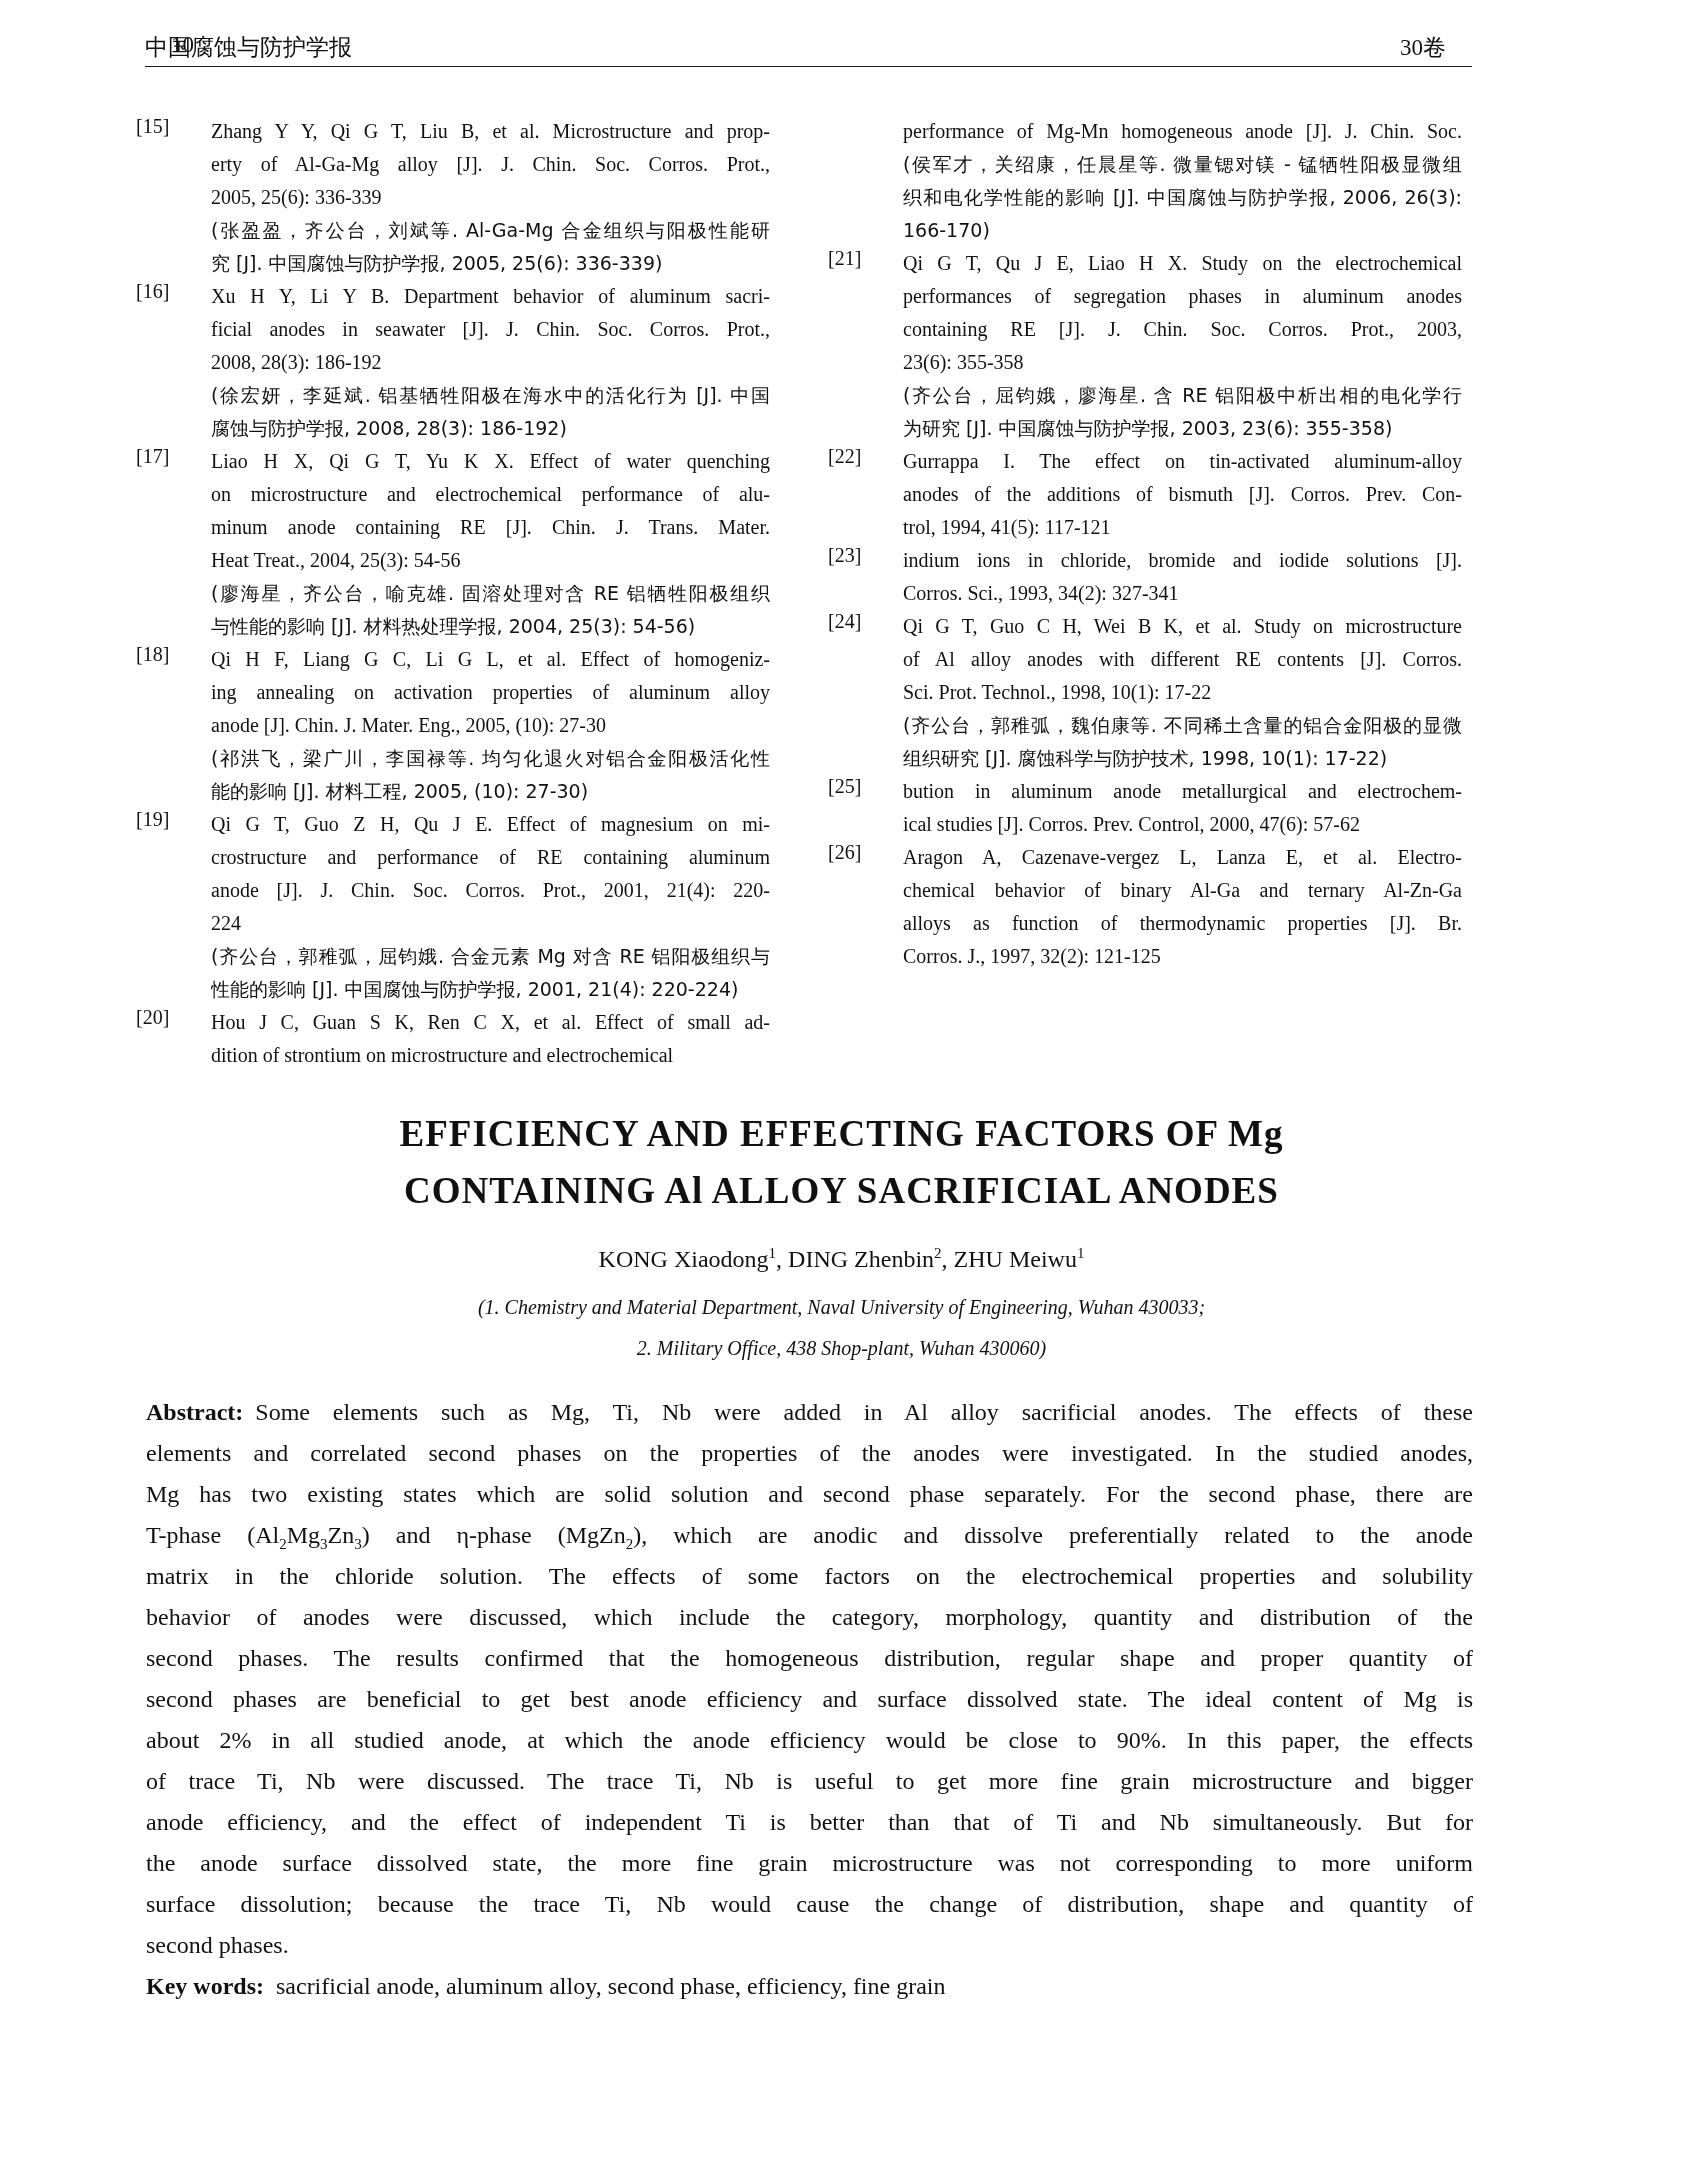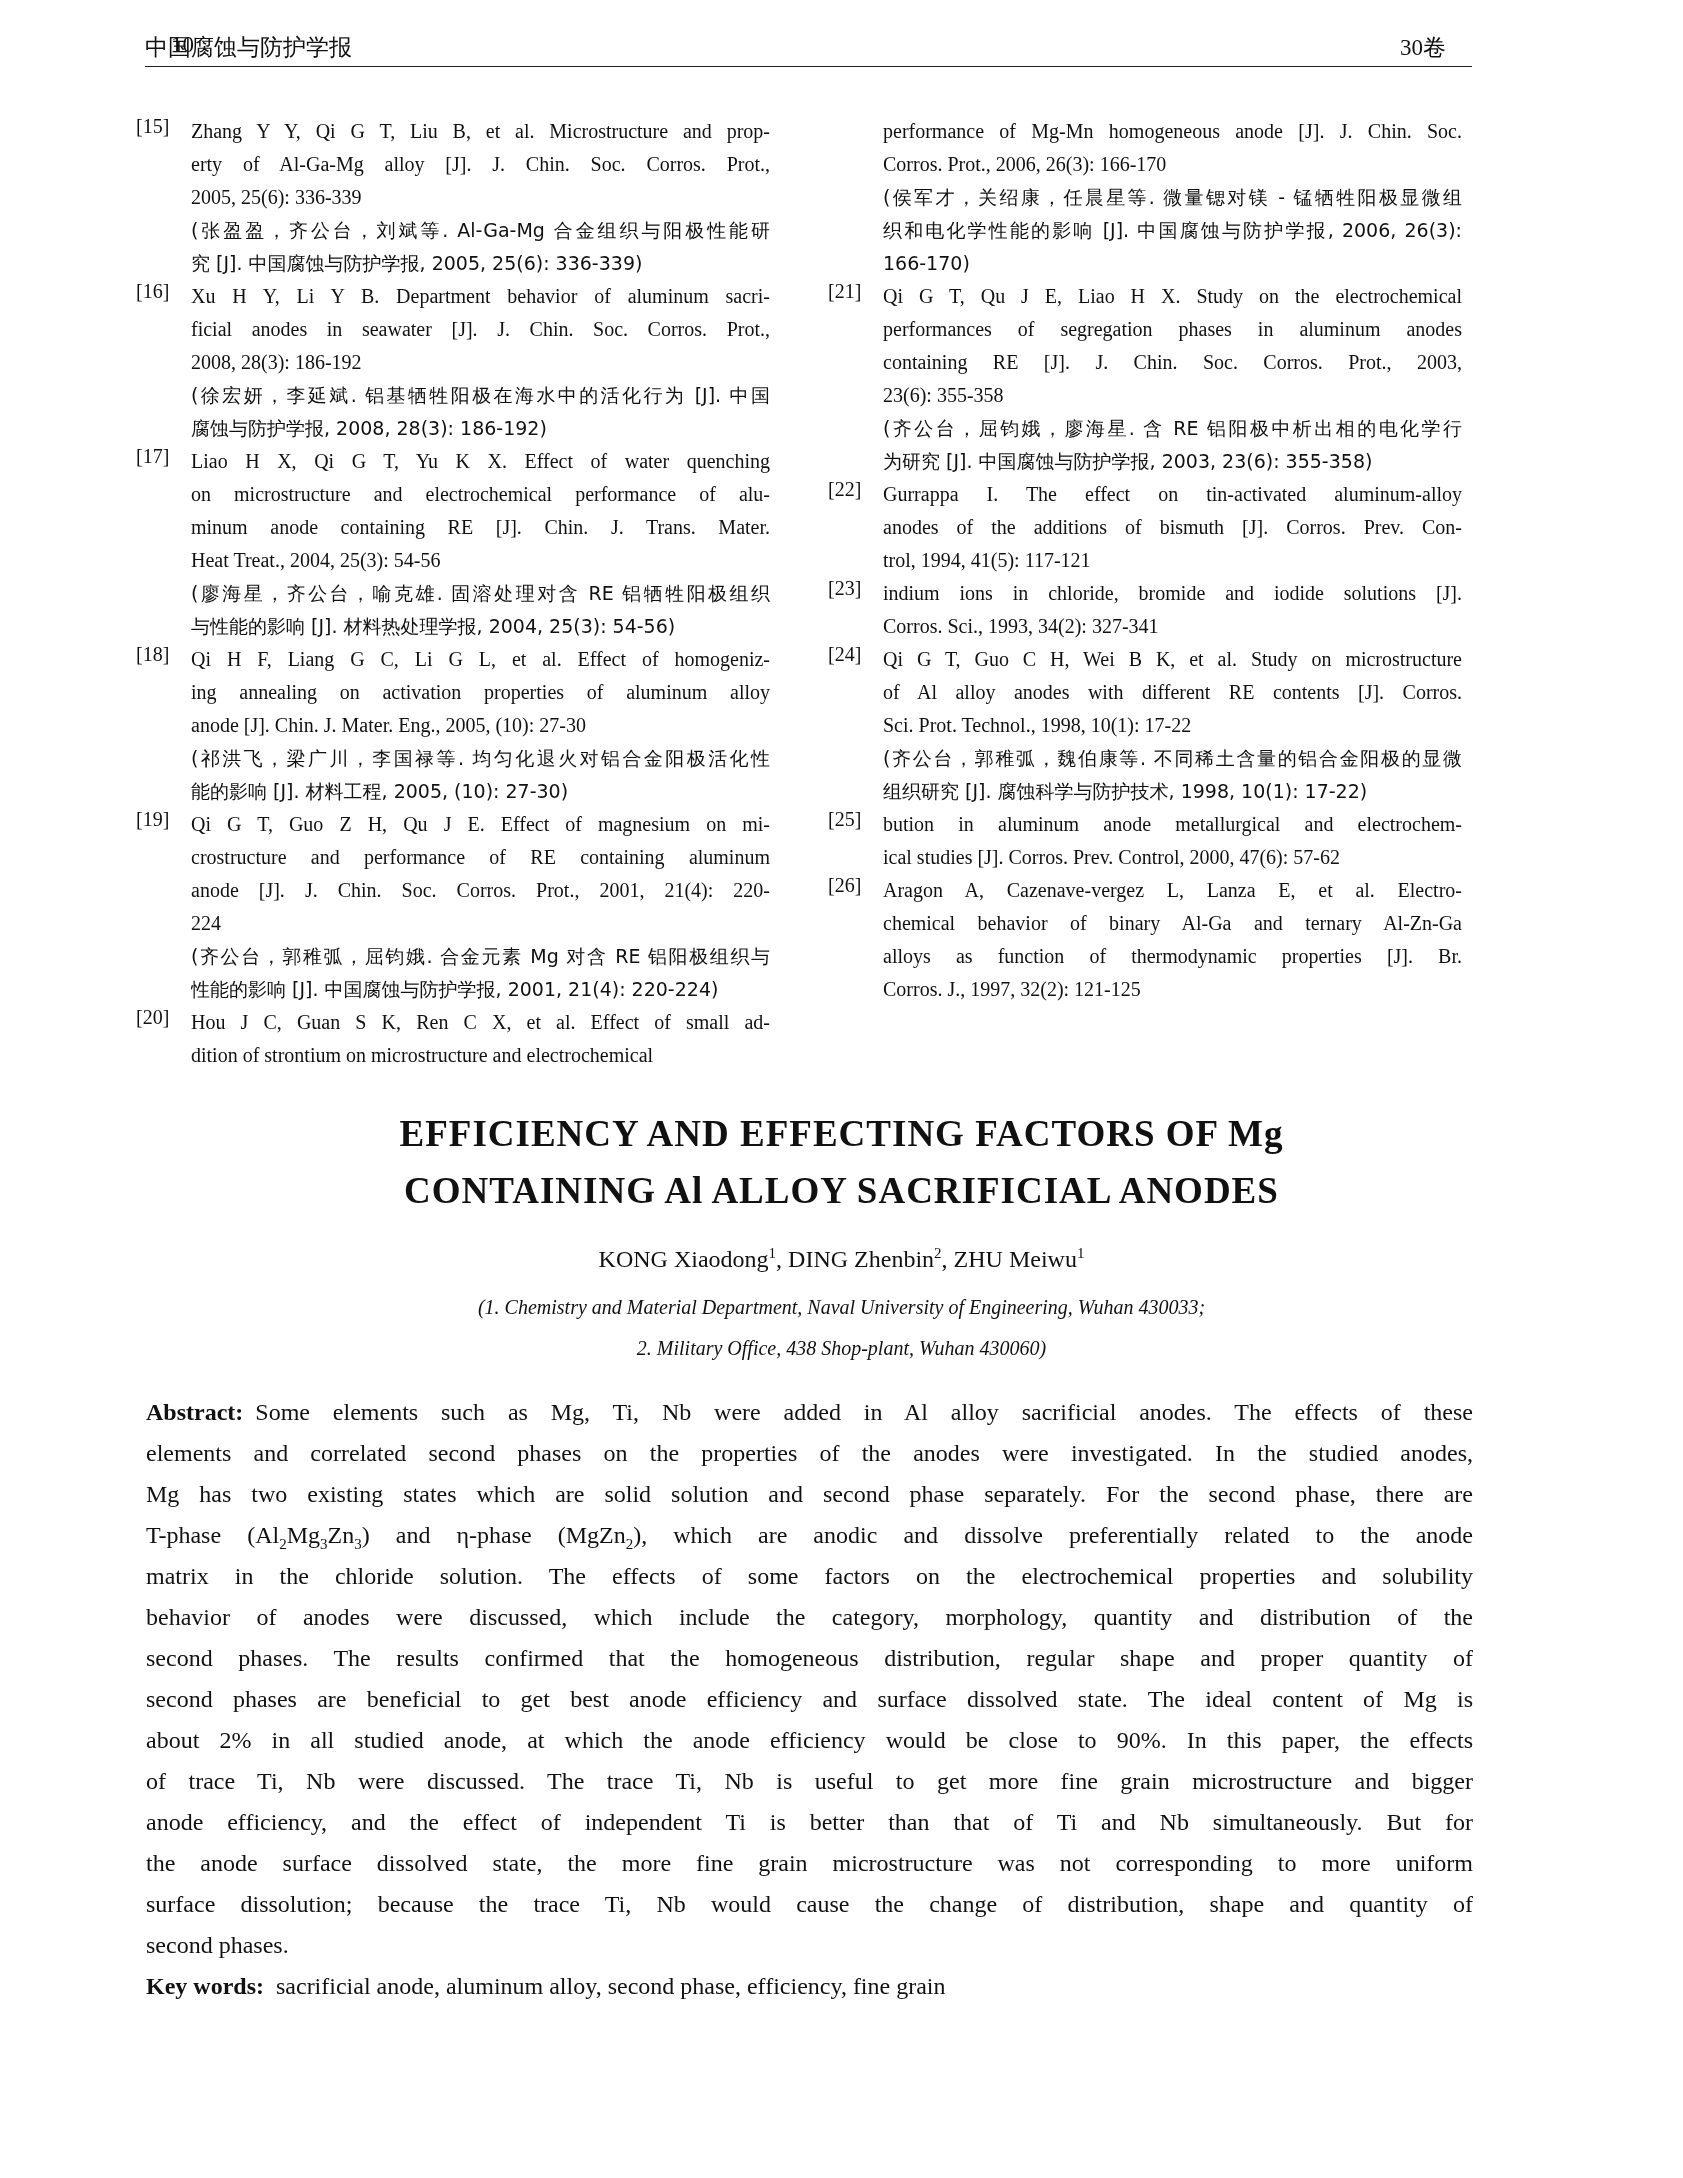--- a/index.html
+++ b/index.html
@@ -14,21 +14,21 @@
   .header span { position: absolute; top: 0; font-size: 23px; font-family: "Liberation Serif", serif; }
   .hdr-page { left: 26px; }
   .hdr-journal { left: 0; right: 0; text-align: left; }
   .hdr-vol { right: 26px; }
 
   .col { position: absolute; top: 115px; width: 634px; font-family: "Liberation Serif", serif; font-size: 20px; }
   .col-left { left: 136px; }
   .col-right { left: 828px; }
   .ref { position: relative; padding-left: 55px; }
   .ref-num { position: absolute; left: 0; top: 0; }
-  .ref-line { height: 33px; line-height: 33px; white-space: nowrap; text-align: justify; text-align-last: justify; overflow: hidden; }
+  .ref-line { height: 33px; line-height: 33px; white-space: nowrap; text-align: justify; text-align-last: justify; overflow: hidden; margin-left: 20px; }
   .ref-line.last { text-align-last: left; }
   .ref-line.cn { font-family: "DejaVu Sans", sans-serif; font-size: 19px; }
 
   .title-block { position: absolute; left: 0; width: 1683px; text-align: center; font-family: "Liberation Serif", serif; }
   .paper-title { top: 1105px; font-weight: bold; font-size: 37px; line-height: 57px; letter-spacing: 1px; }
   .authors { top: 1245px; font-size: 24px; }
   .authors sup { font-size: 15px; }
   .affil { font-style: italic; font-size: 20px; line-height: 41px; }
   .affil1 { top: 1287px; }
   .affil2 { top: 1328px; }
@@ -93,21 +93,20 @@
     </div>
     <div class="ref">
       <span class="ref-num">[20]</span>
       <div class="ref-line">Hou J C, Guan S K, Ren C X, et al. Effect of small ad-</div>
       <div class="ref-line last">dition of strontium on microstructure and electrochemical</div>
     </div>
   </div>
 <div class="col col-right" id="col-right">
     <div class="ref">
       <div class="ref-line">performance of Mg-Mn homogeneous anode [J]. J. Chin. Soc.</div>
-      <div class="ref-line last">Corros. Prot., 2006, 26(3): 166-170</div>
       <div class="ref-line cn">(侯军才，关绍康，任晨星等. 微量锶对镁 - 锰牺牲阳极显微组</div>
       <div class="ref-line cn">织和电化学性能的影响 [J]. 中国腐蚀与防护学报, 2006, 26(3):</div>
       <div class="ref-line cn last">166-170)</div>
     </div>
     <div class="ref">
       <span class="ref-num">[21]</span>
       <div class="ref-line">Qi G T, Qu J E, Liao H X. Study on the electrochemical</div>
       <div class="ref-line">performances of segregation phases in aluminum anodes</div>
       <div class="ref-line">containing RE [J]. J. Chin. Soc. Corros. Prot., 2003,</div>
       <div class="ref-line last">23(6): 355-358</div>

